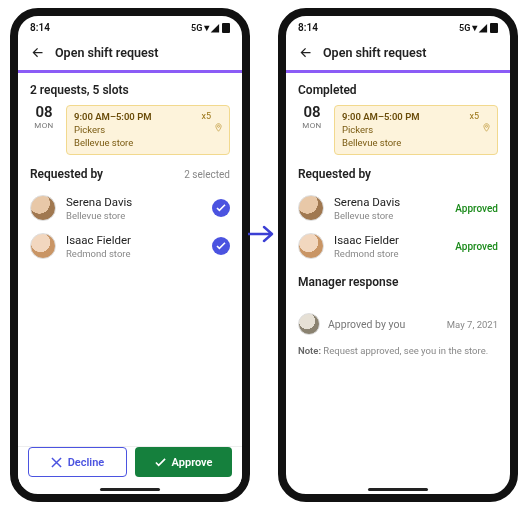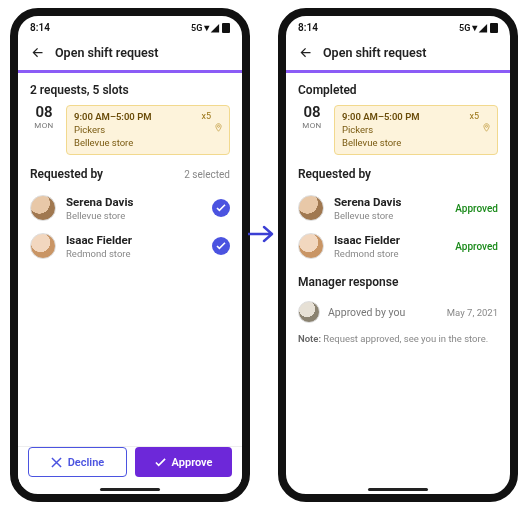--- a/index.html
+++ b/index.html
@@ -58,40 +58,40 @@
   .section-sub { font-size: 10px; color: #888; }
   .person-row { display: flex; align-items: center; gap: 10px; padding: 6px 0; }
   .avatar {
     width: 26px; height: 26px; border-radius: 50%;
     background: radial-gradient(circle at 35% 30%, #e8c8a8 0 45%, #a07850 46% 100%);
     border: 1px solid #ddd;
   }
   .avatar.alt { background: radial-gradient(circle at 40% 35%, #f2d7bf 0 45%, #c99565 46% 100%); }
   .avatar.mgr { background: radial-gradient(circle at 40% 35%, #e6e0d5 0 45%, #8a8270 46% 100%); width: 22px; height: 22px; }
   .person-text { flex: 1; }
-  .person-name { font-size: 11.5px; font-weight: 700; color: #222; line-height: 1.2; }
+  .person-name { font-size: 11.5px; font-weight: 400; color: #222; line-height: 1.2; }
   .person-sub { font-size: 9.5px; color: #888; }
   .check {
     width: 18px; height: 18px; border-radius: 50%; background: #4b53e0;
     display: flex; align-items: center; justify-content: center;
   }
   .check svg { width: 10px; height: 8px; }
   .approved-tag { font-size: 10px; color: #1a8a1a; font-weight: 500; }
   .footer-bar {
     position: absolute; left: 0; right: 0; bottom: 0; padding: 0 10px 10px;
     display: flex; gap: 8px; background: #fff; border-top: 1px solid #eee;
   }
   .btn {
     flex: 1; height: 30px; border-radius: 4px; font-size: 11px; font-weight: 600;
     display: flex; align-items: center; justify-content: center; gap: 6px;
   }
   .btn.outline { border: 1px solid #4b53e0; color: #4b53e0; background:#fff; }
-  .btn.solid { background: #6d28d9; color: #fff; }
+  .btn.solid { background: #15803d; color: #fff; }
   .btn svg { width: 11px; height: 11px; }
-  .mgr-row { display: flex; align-items: center; gap: 8px; margin-top: 12px; }
+  .mgr-row { display: flex; align-items: center; gap: 8px; margin-top: 24px; }
   .mgr-text { flex: 1; font-size: 10.5px; color: #777; }
   .mgr-date { font-size: 9.5px; color: #888; text-align: center; }
   .note-row { margin-top: 10px; font-size: 9.5px; color: #888; }
   .note-row b { color: #666; font-weight:600; }
   .home-ind { position:absolute; bottom:3px; left:50%; transform:translateX(-50%); width:60px; height:3px; background:#222; border-radius:2px; }
 </style>
 </head>
 <body>
 
 <div class="stage">

